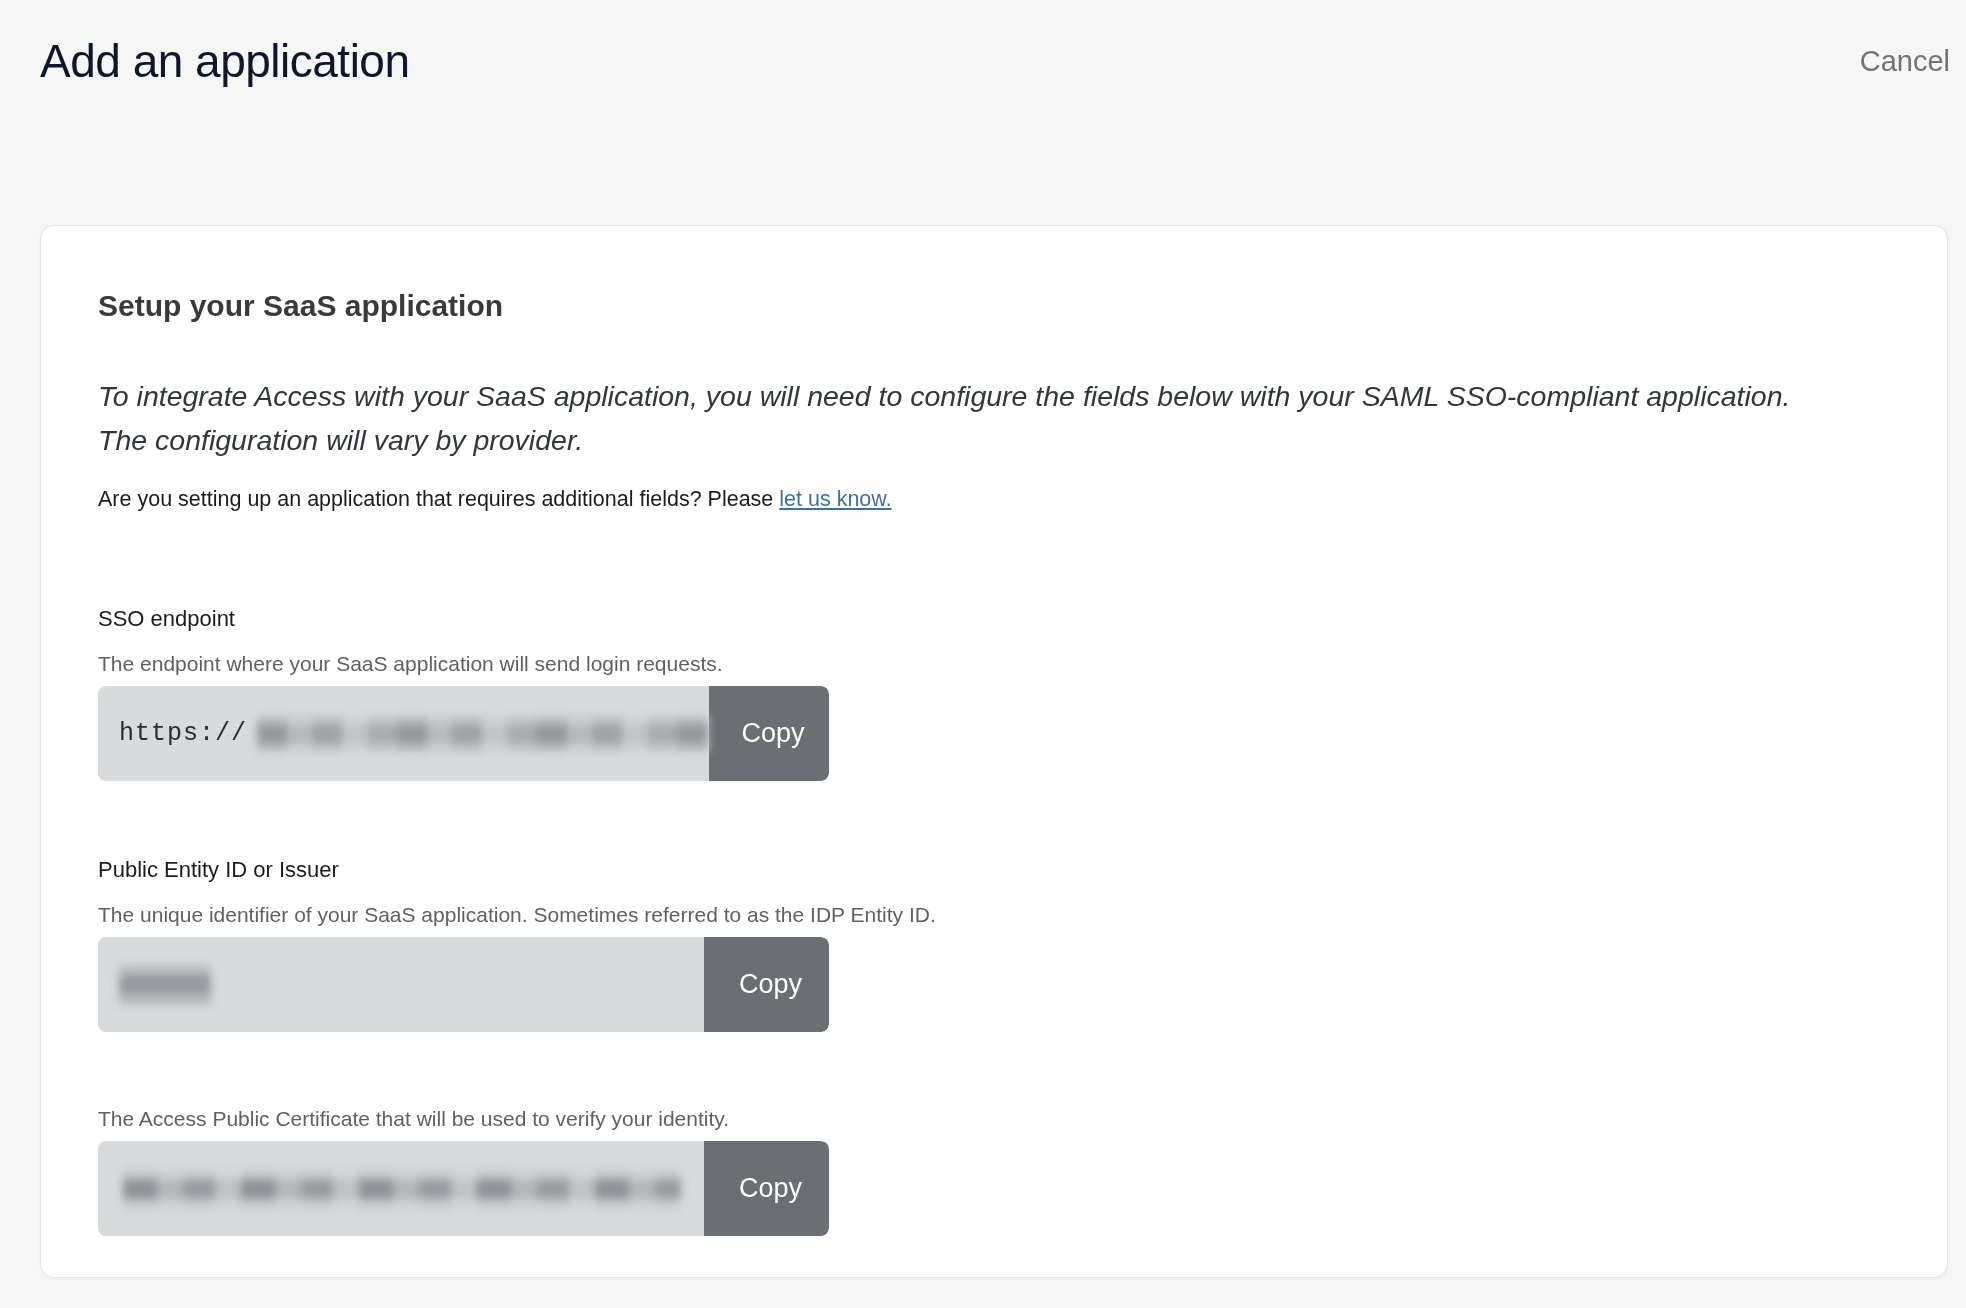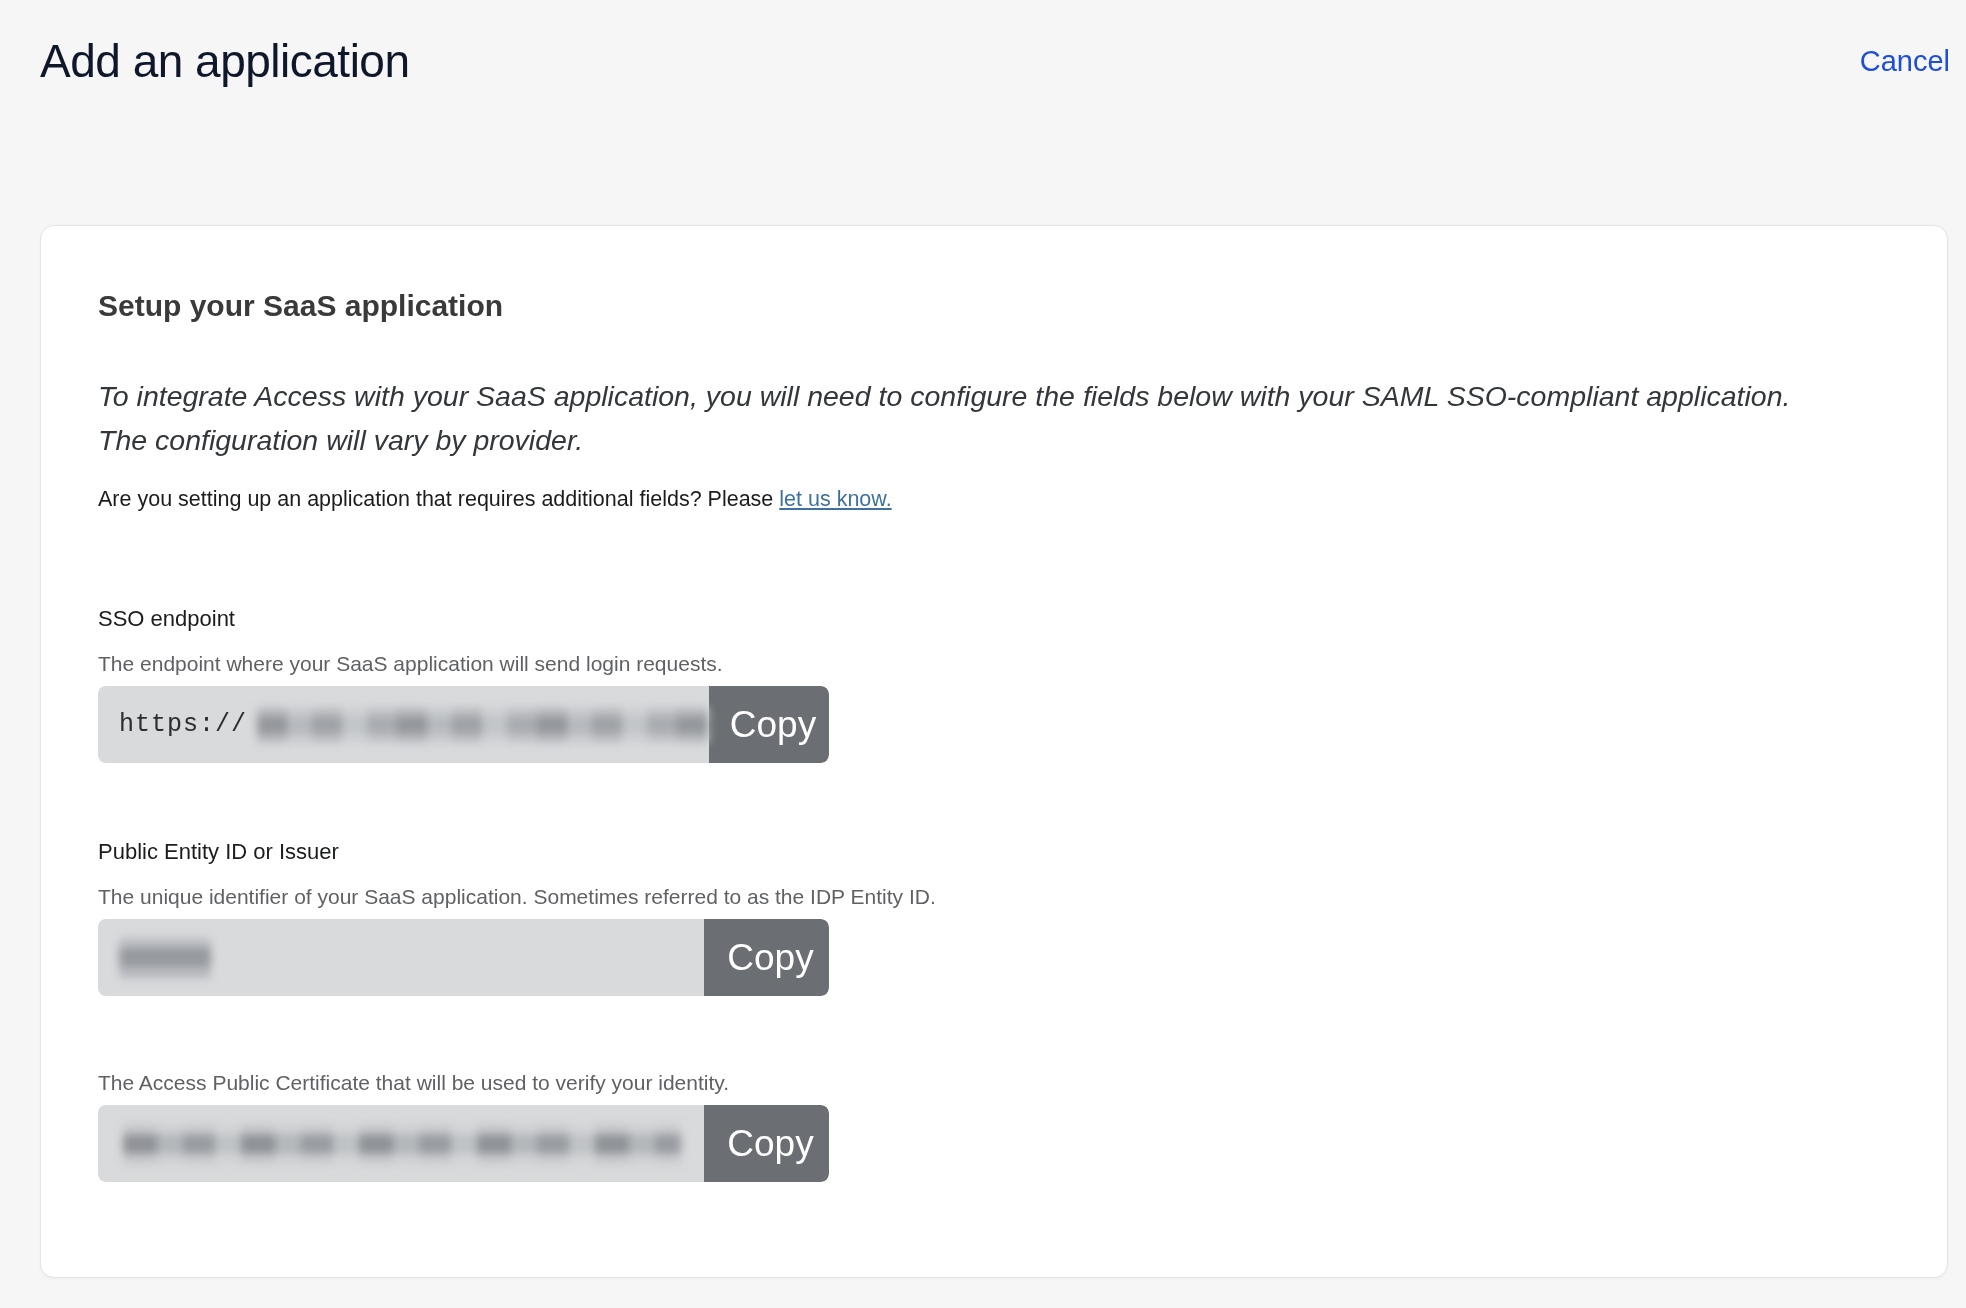--- a/index.html
+++ b/index.html
@@ -14,21 +14,21 @@
   
   .header {
     display:flex; align-items:center; justify-content:space-between;
     padding:34px 16px 0 40px;
   }
   .page-title {
     font-size:46px; font-weight:400; color:#0f172a; letter-spacing:-0.5px;
   }
   .header-actions { display:flex; align-items:center; gap:52px; }
   .cancel-link {
-    font-size:29px; color:#1d4ed8; background:none; border:none;
+    font-size:29px; color:#737373; background:none; border:none;
     cursor:pointer; font-family:inherit;
   }
   .done-btn {
     width:172px; height:70px;
     background:#4d83b3; border:2px solid #2d6db4; border-radius:7px;
     color:#ffffff; font-size:29px; font-family:inherit; cursor:pointer;
   }
 
   
   .card {
@@ -60,31 +60,31 @@
   .field-group { margin-top:74px; }
   .field-group:first-of-type { margin-top:90px; }
   .field-label {
     font-size:22px; font-weight:400; color:#1b1c1e; line-height:30px;
     margin-bottom:17px;
   }
   .field-desc {
     font-size:21px; color:#5f6165; line-height:26px; margin-bottom:9px;
   }
   .copy-row {
-    width:731px; height:77px; display:flex; border-radius:8px; overflow:hidden;
+    width:731px; height:95px; display:flex; border-radius:8px; overflow:hidden;
   }
   .copy-value {
     flex:1; background:#d9dadc; display:flex; align-items:center;
     padding-left:21px;
     font-family:"Liberation Mono", monospace;
     font-size:25px; color:#2c2d2f; letter-spacing:1px;
   }
   .copy-btn {
     width:125px; background:#6b6f74; border:none; cursor:pointer;
-    color:#ffffff; font-size:37px; font-family:"Liberation Sans", sans-serif;
+    color:#ffffff; font-size:27px; font-family:"Liberation Sans", sans-serif;
     display:flex; align-items:center; justify-content:center;
     border-radius:0 8px 8px 0;
     padding-left:8px;
   }
 
   
   .redact { filter:blur(4px); border-radius:4px; flex-shrink:0; }
   .redact-1 {
     width:452px; height:36px; margin-left:10px;
     background:

